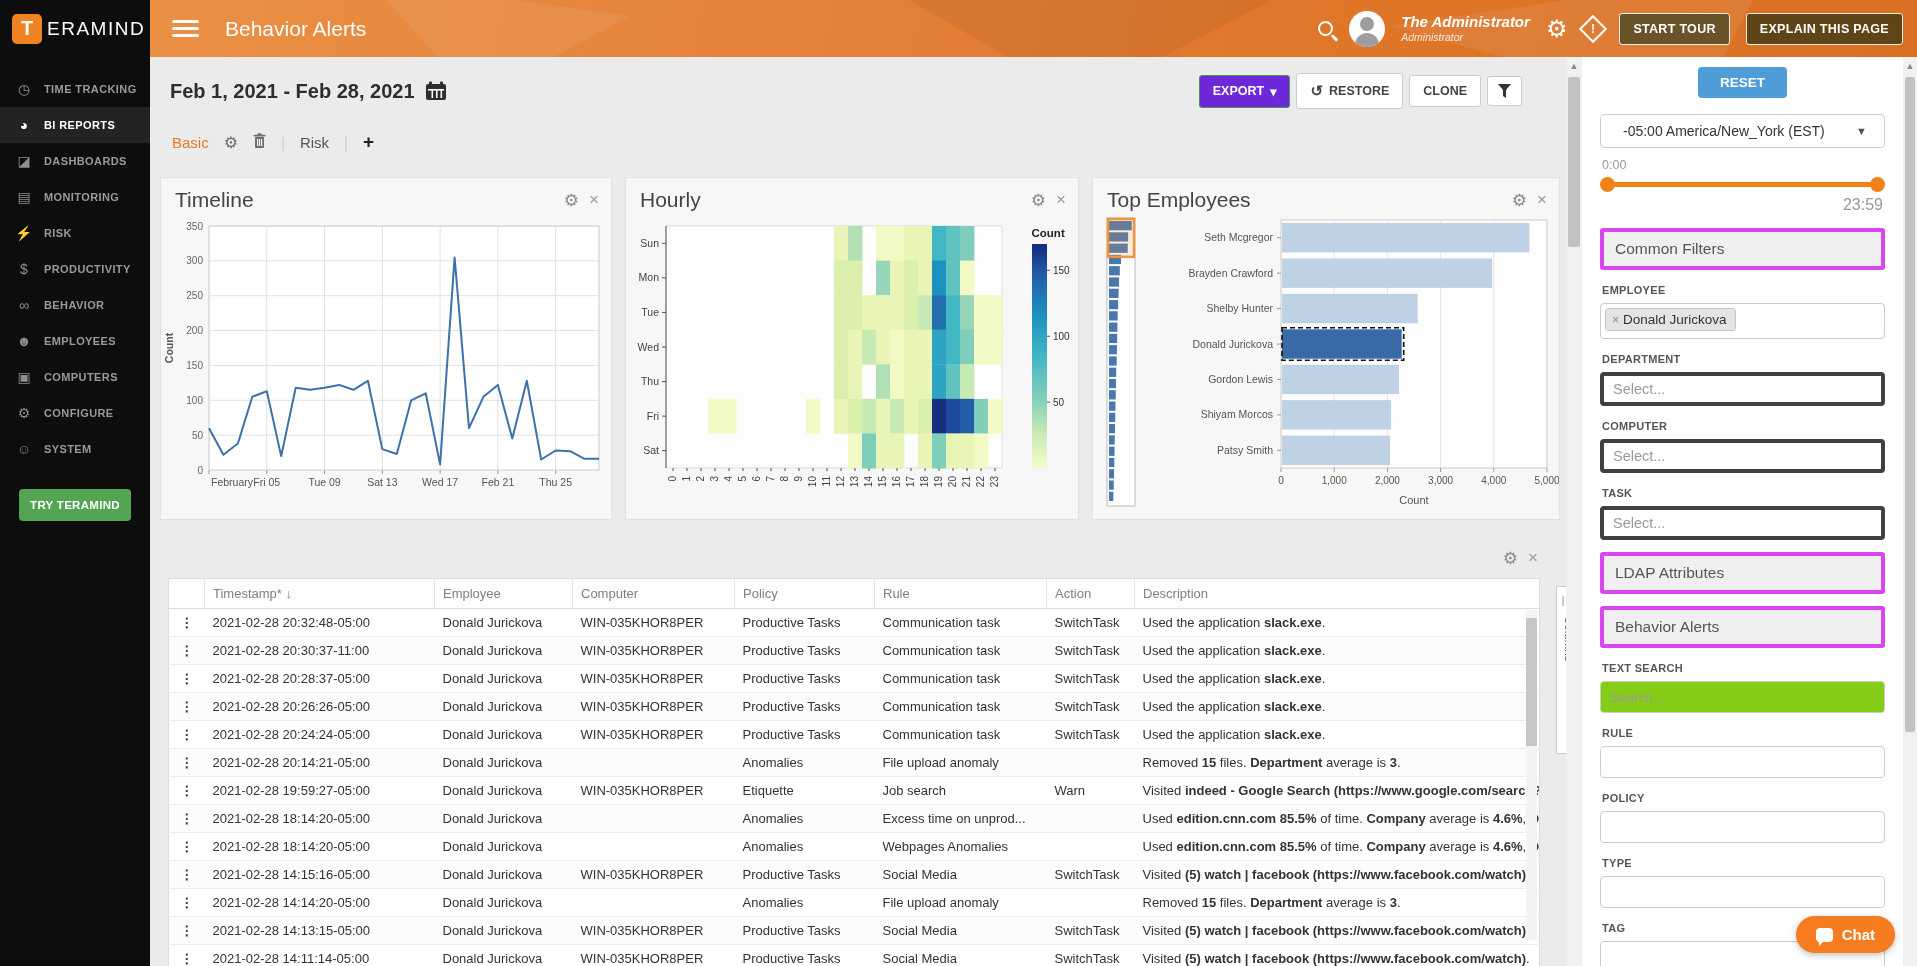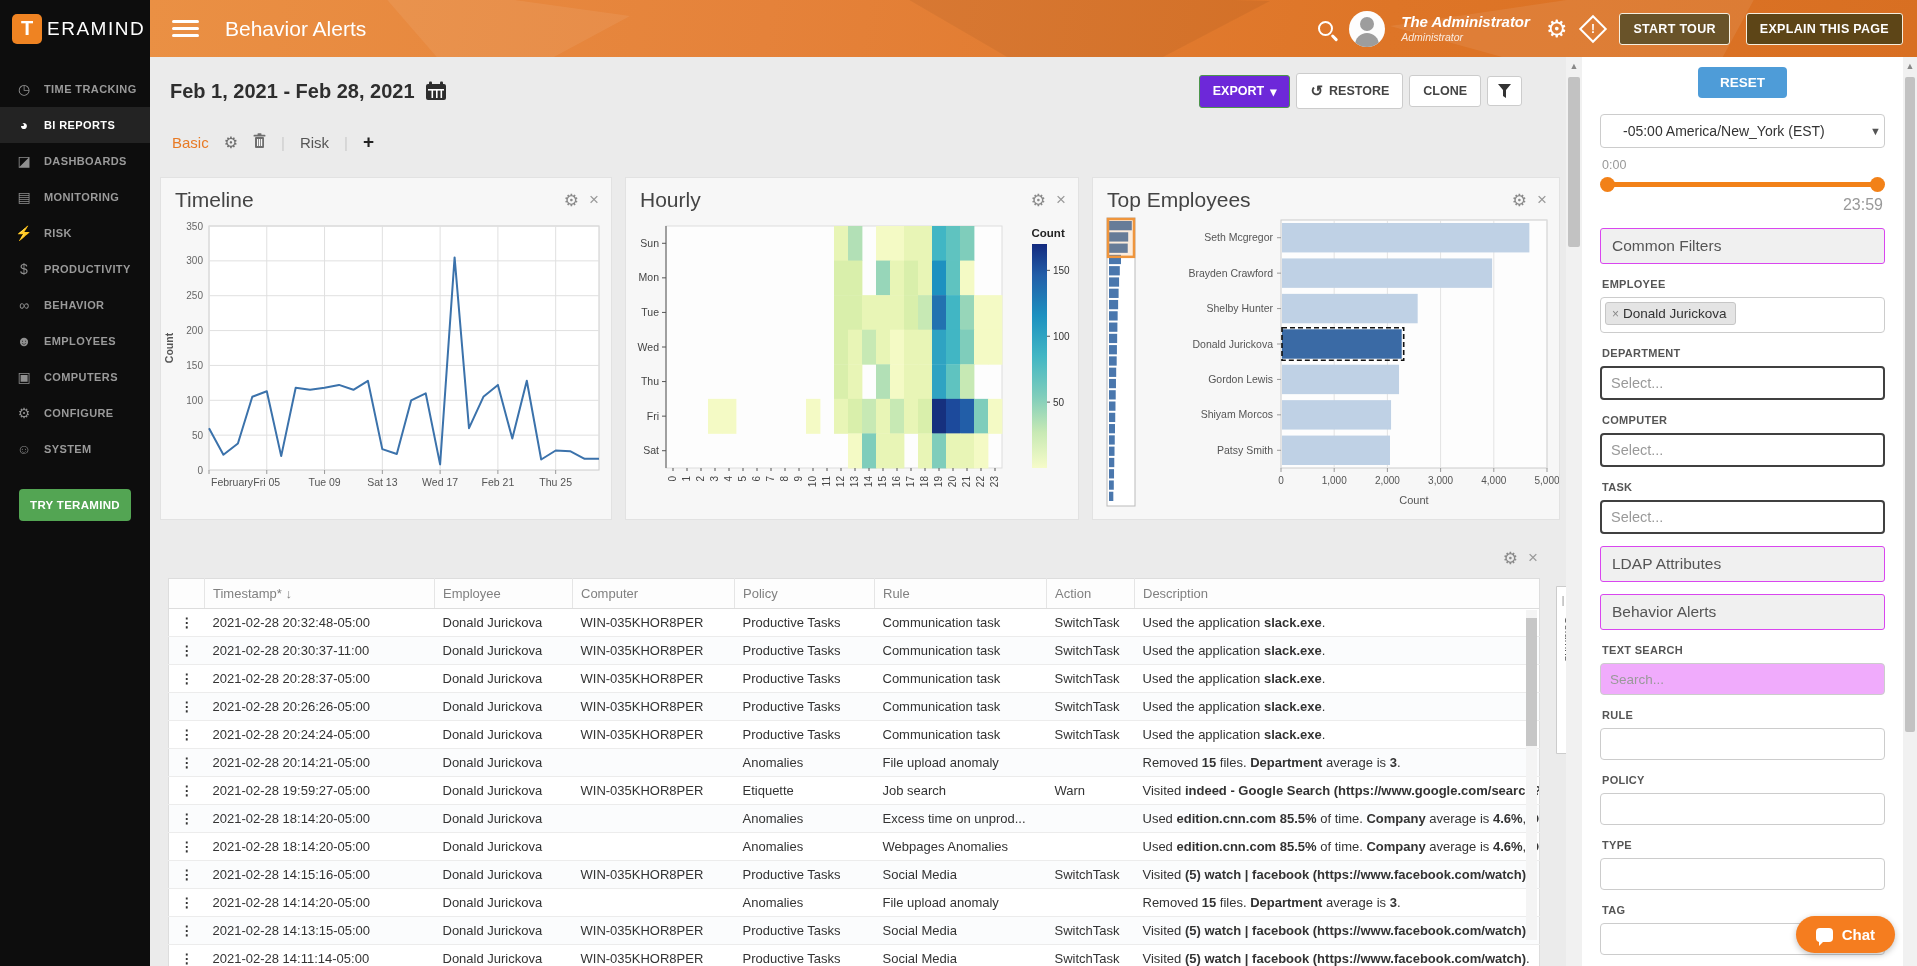--- a/index.html
+++ b/index.html
@@ -89,36 +89,36 @@
   .vs1 { left:1566px; width:16px; }
   .vs2 { left:1903px; width:14px; }
   .vscroll .arrow { position:absolute; top:4px; left:0; right:0; text-align:center; color:#888; font-size:9px; }
   .vscroll .thumb { position:absolute; left:2px; right:2px; background:#c2c2c2; border-radius:2px; }
   .vs1 .thumb { top:20px; height:170px; }
   .vs2 .thumb { top:20px; height:655px; }
 
   
   .filter-panel { position:absolute; left:1582px; top:57px; width:321px; bottom:0; background:#fff; padding:10px 18px 0 18px; overflow:hidden; z-index:5; }
   .reset-btn { display:block; margin:0 auto; background:#4e9cd8; color:#fff; border:none; border-radius:4px; font-size:13.5px; font-weight:bold; padding:8px 22px; cursor:pointer; }
-  .tz-select { margin-top:16px; border:1px solid #ccc; border-radius:4px; height:34px; display:flex; align-items:center; padding:0 3px 0 22px; font-size:14px; color:#333; cursor:pointer; }
+  .tz-select { margin-top:16px; border:1px solid #ccc; border-radius:4px; height:34px; display:flex; align-items:center; padding:0 17px 0 22px; font-size:14px; color:#333; cursor:pointer; }
   .tz-caret { margin-left:auto; color:#555; font-size:11px; }
   .slider-wrap { margin-top:10px; position:relative; height:58px; }
   .sl-start { position:absolute; left:2px; top:0; color:#999; font-size:12.5px; }
   .sl-track { position:absolute; left:6px; right:6px; top:24px; height:5px; background:#f28118; border-radius:3px; }
   .sl-handle { position:absolute; top:-5px; width:15px; height:15px; border-radius:50%; background:#f28118; cursor:pointer; }
   .sl-h1 { left:-6px; } .sl-h2 { right:-6px; }
   .sl-end { position:absolute; right:2px; top:38px; color:#999; font-size:16px; }
-  .section-hdr { background:#f0f0f0; border:1px solid #d946ef; border-radius:3px; padding:8px 11px; font-size:15.5px; color:#555; margin-top:12px; cursor:pointer; }
+  .section-hdr { background:#f0f0f0; border:4px solid #d946ef; border-radius:3px; padding:8px 11px; font-size:15.5px; color:#555; margin-top:12px; cursor:pointer; }
   .f-label { font-size:11px; font-weight:bold; color:#555; letter-spacing:.3px; margin:14px 0 7px 2px; }
   .chip-box { border:1px solid #ccc; border-radius:4px; min-height:36px; padding:4px; }
   .chip { display:inline-flex; align-items:center; gap:4px; background:#e4e4e4; border:1px solid #c6c6c6; border-radius:3px; padding:3px 8px 3px 6px; font-size:13.5px; color:#333; }
   .chip-x { color:#888; font-size:12px; cursor:pointer; }
-  .sel-box { border:2px solid #404040; border-radius:4px; height:34px; display:flex; align-items:center; padding:0 9px; color:#999; font-size:14.5px; cursor:pointer; }
+  .sel-box { border:4px solid #404040; border-radius:4px; height:34px; display:flex; align-items:center; padding:0 9px; color:#999; font-size:14.5px; cursor:pointer; }
   .f-input { width:100%; border:1px solid #ccc; border-radius:4px; height:32px; padding:0 9px; font-size:13.5px; font-family:"Liberation Sans",sans-serif; color:#333; }
-  .f-input.gray { background:#f0abfc; }
+  .f-input.gray { background:#84cc16; }
   .f-input::placeholder { color:#999; }
 
   
   .chat-btn { position:absolute; right:22px; bottom:13px; background:#f57d1f; color:#fff; border:none; border-radius:22px; padding:10px 20px; font-size:15px; font-weight:bold; display:flex; align-items:center; gap:9px; cursor:pointer; z-index:9; box-shadow:0 2px 6px rgba(0,0,0,.25); }
   .chat-ico { width:17px; height:14px; background:#fff; border-radius:4px; position:relative; }
   .chat-ico::after { content:""; position:absolute; left:3px; bottom:-4px; border:4px solid transparent; border-top-color:#fff; border-left-color:#fff; }
 </style>
 </head>
 <body>
 

